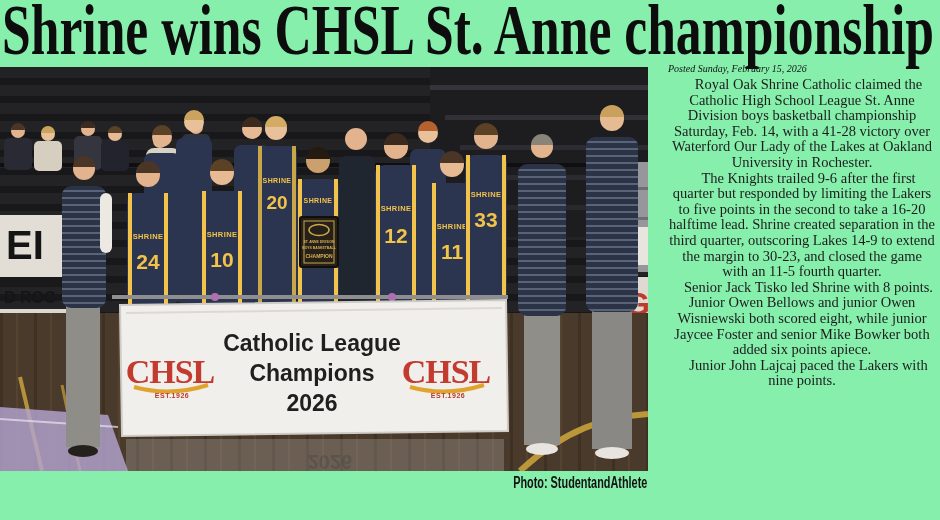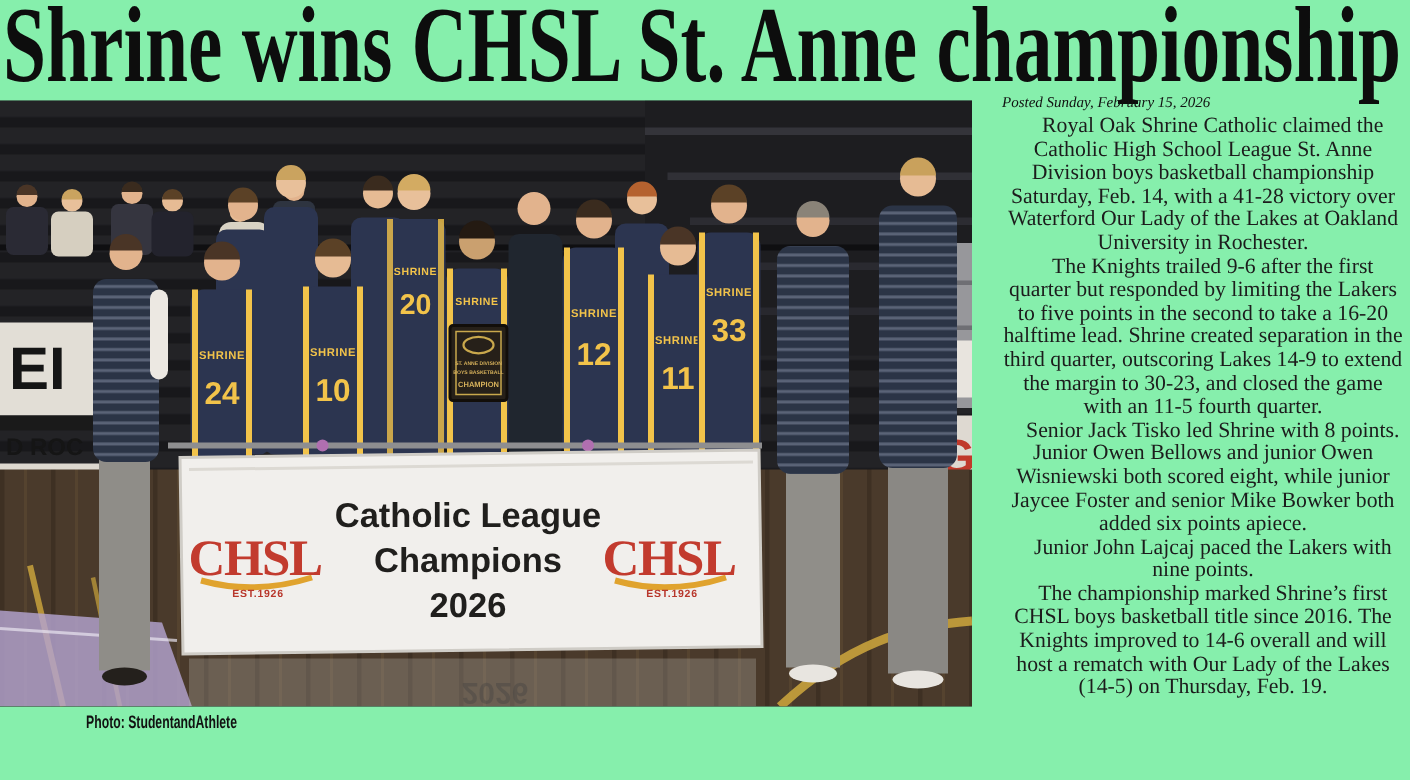--- a/index.html
+++ b/index.html
@@ -6,22 +6,22 @@
   .page{position:relative;width:940px;height:520px;background:#86efac;overflow:hidden;
         font-family:"Liberation Serif",serif;}
   
   .headline-wrap{position:absolute;left:0;top:0;width:940px;height:66px;}
   .headline-wrap svg{overflow:visible;display:block;}
   .headline-text{font-family:"Liberation Serif",serif;font-weight:700;fill:#0d0d0d;}
   
   .photo{position:absolute;left:0;top:67px;width:648px;height:404px;background:#232325;overflow:hidden;}
   .photo svg{display:block;}
   
-  .credit-line{position:absolute;left:10px;top:474px;width:647px;
-    font-family:"Liberation Sans",sans-serif;font-weight:700;font-size:12px;color:#111;}
+  .credit-line{position:absolute;left:0;top:474px;width:647px;text-align:right;
+    font-family:"Liberation Sans",sans-serif;font-weight:700;font-size:16px;color:#111;}
   .credit-line .cond{display:inline-block;transform:scaleX(.68);transform-origin:100% 50%;}
   .caption-line{position:absolute;left:0;top:493px;width:660px;
     font-family:"Liberation Sans",sans-serif;font-weight:700;font-size:17.5px;color:#111;}
   .caption-line .cond{display:inline-block;transform:scaleX(.63);transform-origin:0 50%;white-space:nowrap;}
   
   .article{position:absolute;left:668px;top:63px;width:268px;color:#1c1c1c;}
   .posted{font-style:italic;font-size:10px;margin:0 0 3px 0;color:#111;}
   .article p.body{margin:0;font-size:14.5px;line-height:15.6px;text-indent:13px;text-align:center;}
   
   .banner-txt{font-family:"Liberation Sans",sans-serif;font-weight:700;fill:#201f1d;text-anchor:middle;}
@@ -292,16 +292,15 @@
     <span class="cond">Photo: StudentandAthlete</span>
   </div>
 
 
   <article class="article">
     <p class="posted">Posted Sunday, February 15, 2026</p>
     <p class="body">Royal Oak Shrine Catholic claimed the Catholic High School League St. Anne Division boys basketball championship Saturday, Feb. 14, with a 41-28 victory over Waterford Our Lady of the Lakes at Oakland University in Rochester.</p>
     <p class="body">The Knights trailed 9-6 after the first quarter but responded by limiting the Lakers to five points in the second to take a 16-20 halftime lead. Shrine created separation in the third quarter, outscoring Lakes 14-9 to extend the margin to 30-23, and closed the game with an 11-5 fourth quarter.</p>
     <p class="body">Senior Jack Tisko led Shrine with 8 points. Junior Owen Bellows and junior Owen Wisniewski both scored eight, while junior Jaycee Foster and senior Mike Bowker both added six points apiece.</p>
     <p class="body">Junior John Lajcaj paced the Lakers with nine points.</p>
-    <p class="body">The championship marked Shrine’s first CHSL boys basketball title since 2016. The Knights improved to 14-6 overall and will host a rematch with Our Lady of the Lakes (14-5) on Thursday, Feb. 19.</p>
   </article>
 
 </div>
 
 </body></html>

